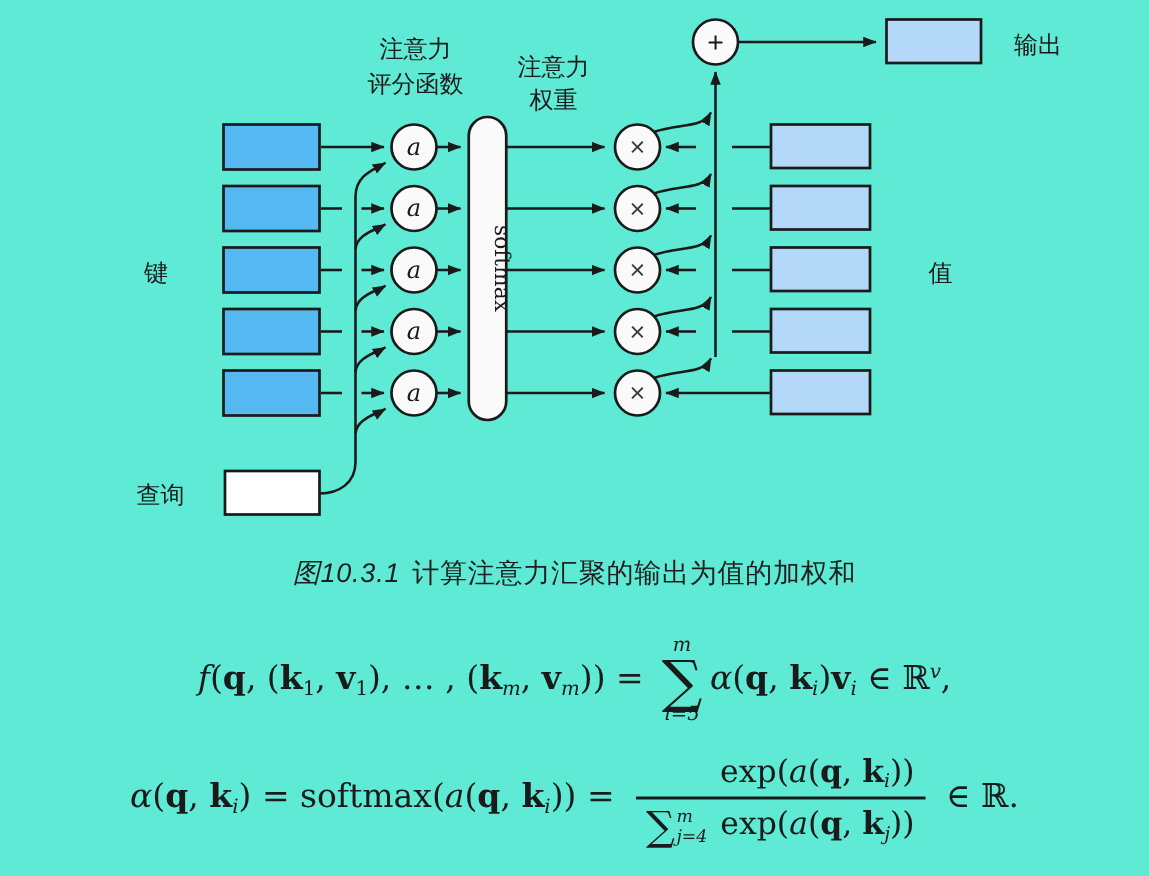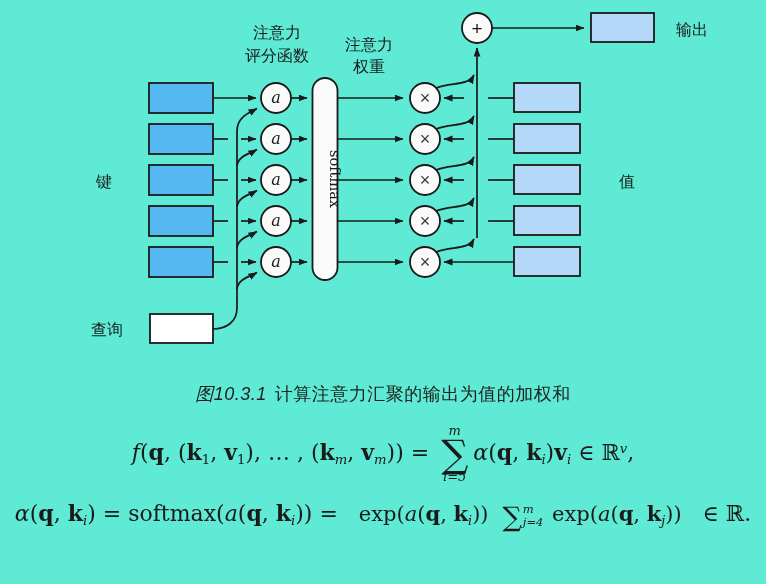--- a/index.html
+++ b/index.html
@@ -3,36 +3,36 @@
 <meta charset="utf-8">
 <style>
   html,body{margin:0;padding:0;background:#fafafa;}
   .page{position:relative;width:766px;height:584px;background:#5eead4;overflow:hidden;
         font-family:"Liberation Sans","DejaVu Sans",sans-serif;color:#1a1a1a;}
   svg text{user-select:none;}
   .cjk{font-family:"Liberation Sans","DejaVu Sans",sans-serif;font-size:16px;fill:#1a1a1a;}
   .mathserif{font-family:"DejaVu Serif","Liberation Serif",serif;}
 
   .caption{position:absolute;top:370px;left:0;width:100%;text-align:center;
-           font-size:18px;color:#1f1f1f;letter-spacing:.5px;margin-top:12px;}
+           font-size:18px;color:#1f1f1f;letter-spacing:.5px;}
   .cap-num{font-style:italic;margin-right:8px;}
 
   .formula{position:absolute;left:0;width:100%;text-align:center;
            font-family:"DejaVu Serif","Liberation Serif",serif;font-size:22px;color:#1a1a1a;line-height:1.25;}
   #formula1{top:424px;}
   #formula2{top:500px;}
   .i{font-style:italic;}
   .b{font-weight:bold;}
   .sub{font-size:0.6em;vertical-align:-0.3em;}
   .sup{font-size:0.6em;vertical-align:0.55em;}
   .bigsum{display:inline-flex;flex-direction:column;align-items:center;vertical-align:middle;
           margin:0 5px;line-height:1;}
   .blim{font-size:13px;font-style:italic;line-height:1.05;}
   .bsig{font-size:38px;line-height:.85;}
-  .frac{display:inline-flex;align-items:flex-end;vertical-align:middle;margin:0 7px;}
+  .frac{display:inline-flex;flex-direction:column;align-items:flex-end;vertical-align:middle;margin:0 7px;}
   .fnum,.fden{white-space:nowrap;padding:0 7px;font-size:21px;line-height:1.3;}
   .fbar{height:1.4px;background:#1a1a1a;align-self:stretch;margin:2px 0;}
   .nsum{display:inline-flex;align-items:center;vertical-align:-0.2em;margin-right:2px;}
   .nsig{font-size:27px;line-height:1;}
   .nscripts{display:inline-flex;flex-direction:column;font-size:11.5px;font-style:italic;
             line-height:1.15;margin-left:1px;text-align:left;}
 </style>
 </head>
 <body>
 

